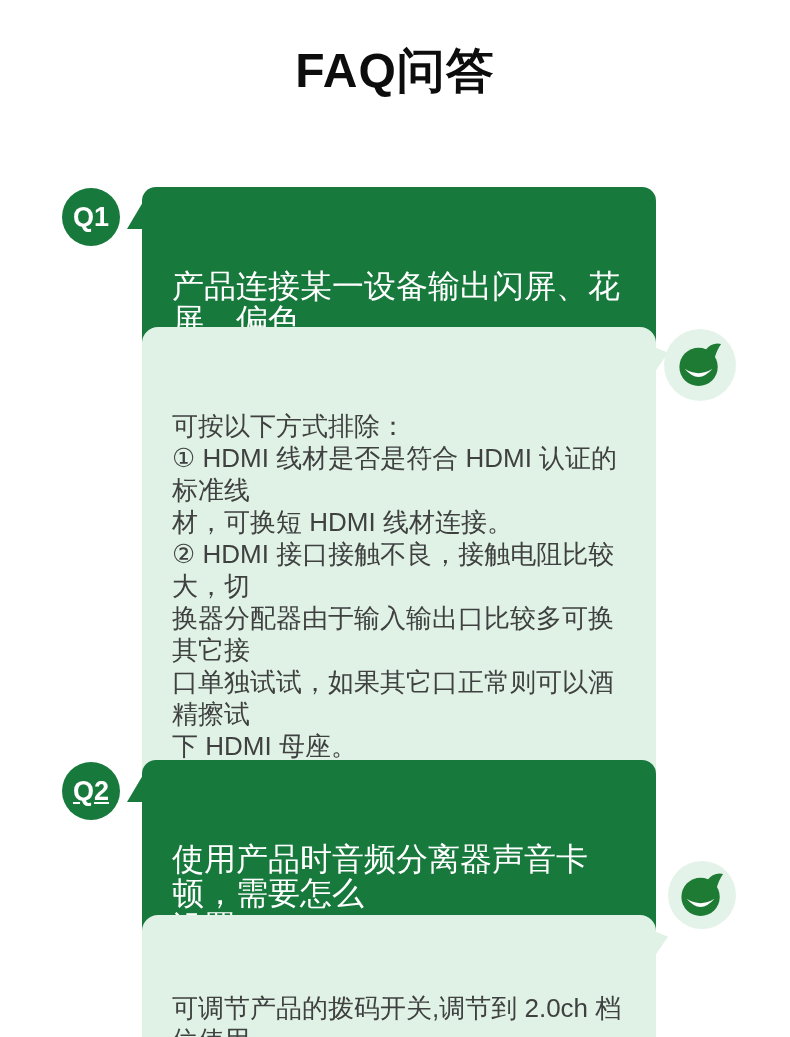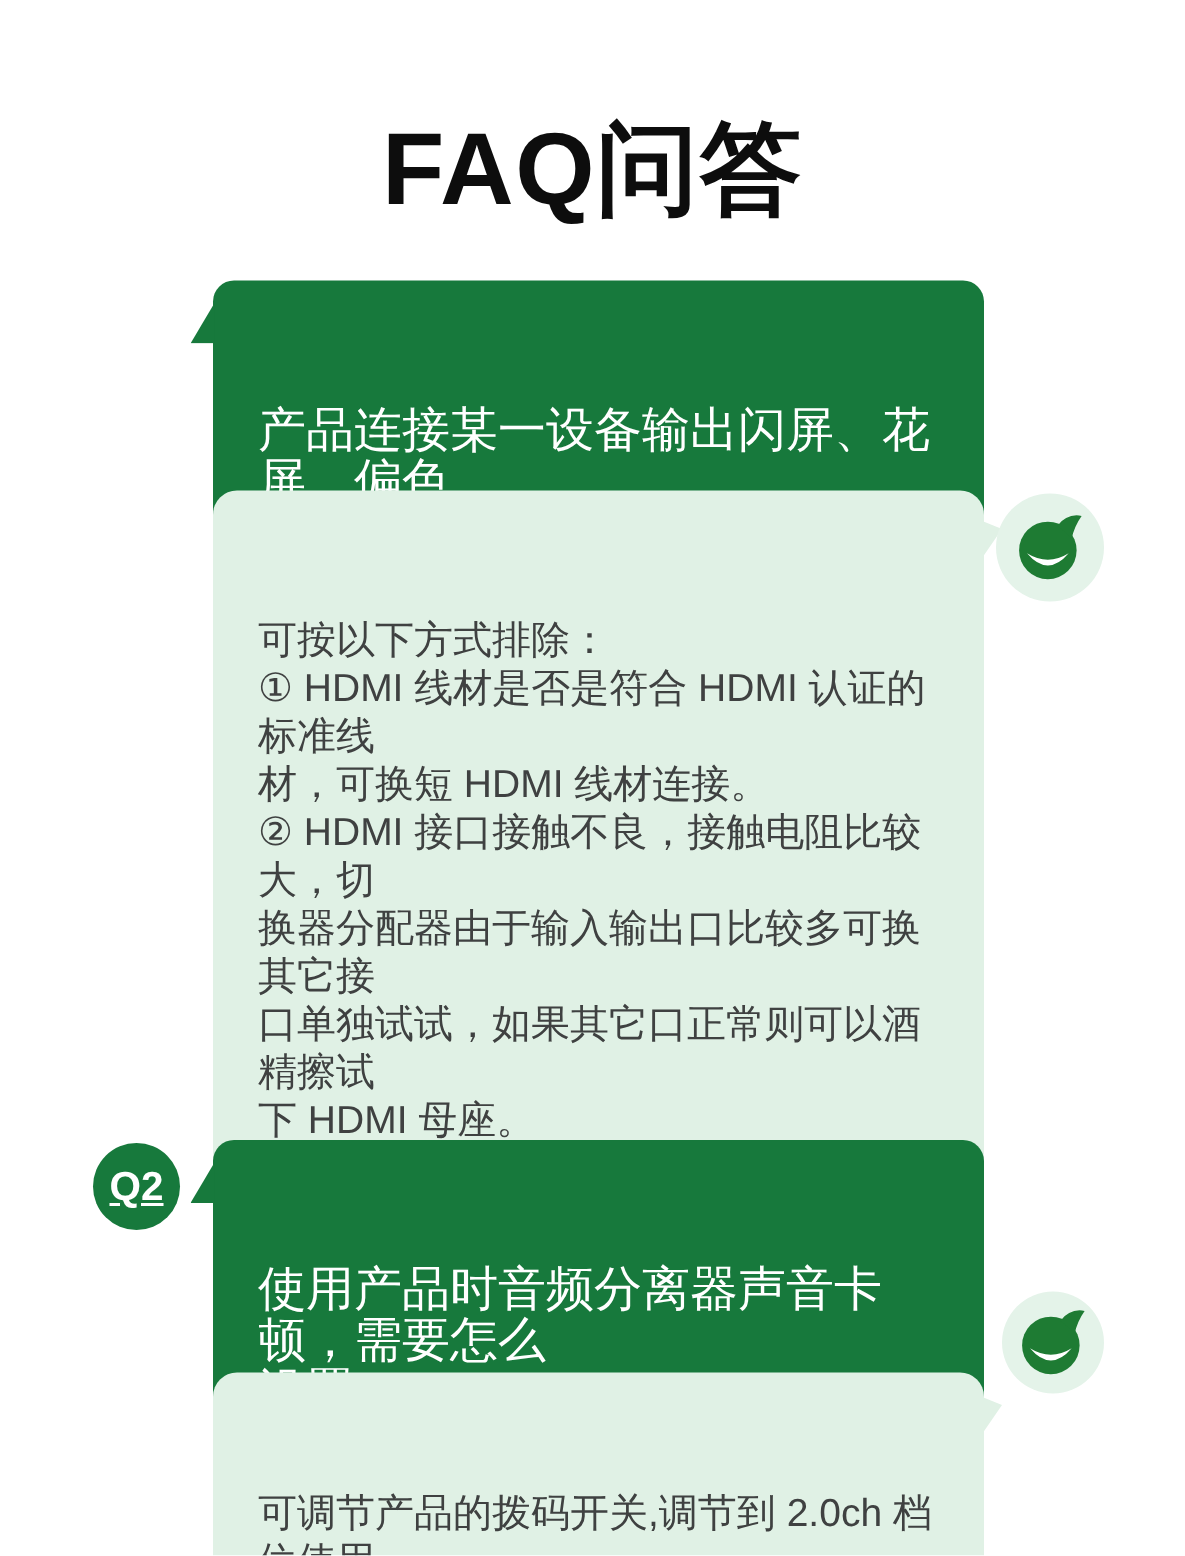--- a/index.html
+++ b/index.html
@@ -14,26 +14,25 @@
     background: #ffffff;
     overflow: hidden;
   }
 
   .title {
     position: absolute;
     top: 42px;
     left: 0;
     width: 100%;
     text-align: center;
-    font-size: 68px;
+    font-size: 48px;
     font-weight: 900;
     letter-spacing: 1px;
     color: #0d0d0d;
     line-height: 1.2;
-    margin-top: 31px;
   }
 
   .q-badge {
     position: absolute;
     left: 62px;
     width: 58px;
     height: 58px;
     border-radius: 50%;
     background: #17793c;
     color: #ffffff;
@@ -110,20 +109,21 @@
   .avatar.av2 { left: 668px; top: 861px; width: 68px; height: 68px; }
   .avatar svg { width: 46px; height: 46px; display: block; }
 </style>
 </head>
 <body>
 
 <div class="page">
 
   <h1 class="title">FAQ问答</h1>
 
+  <div class="q-badge q1">Q1</div>
 
   <div class="q-bubble q1">
     <span class="q-tail"></span>
     <span>产品连接某一设备输出闪屏、花屏、偏色，
 而该设备直连是正常的，其它设备连接切换
 器也是正常的是什么情况呢？如何排除？</span>
   </div>
 
   <div class="a-bubble a1">
     <span class="a-tail"></span>

